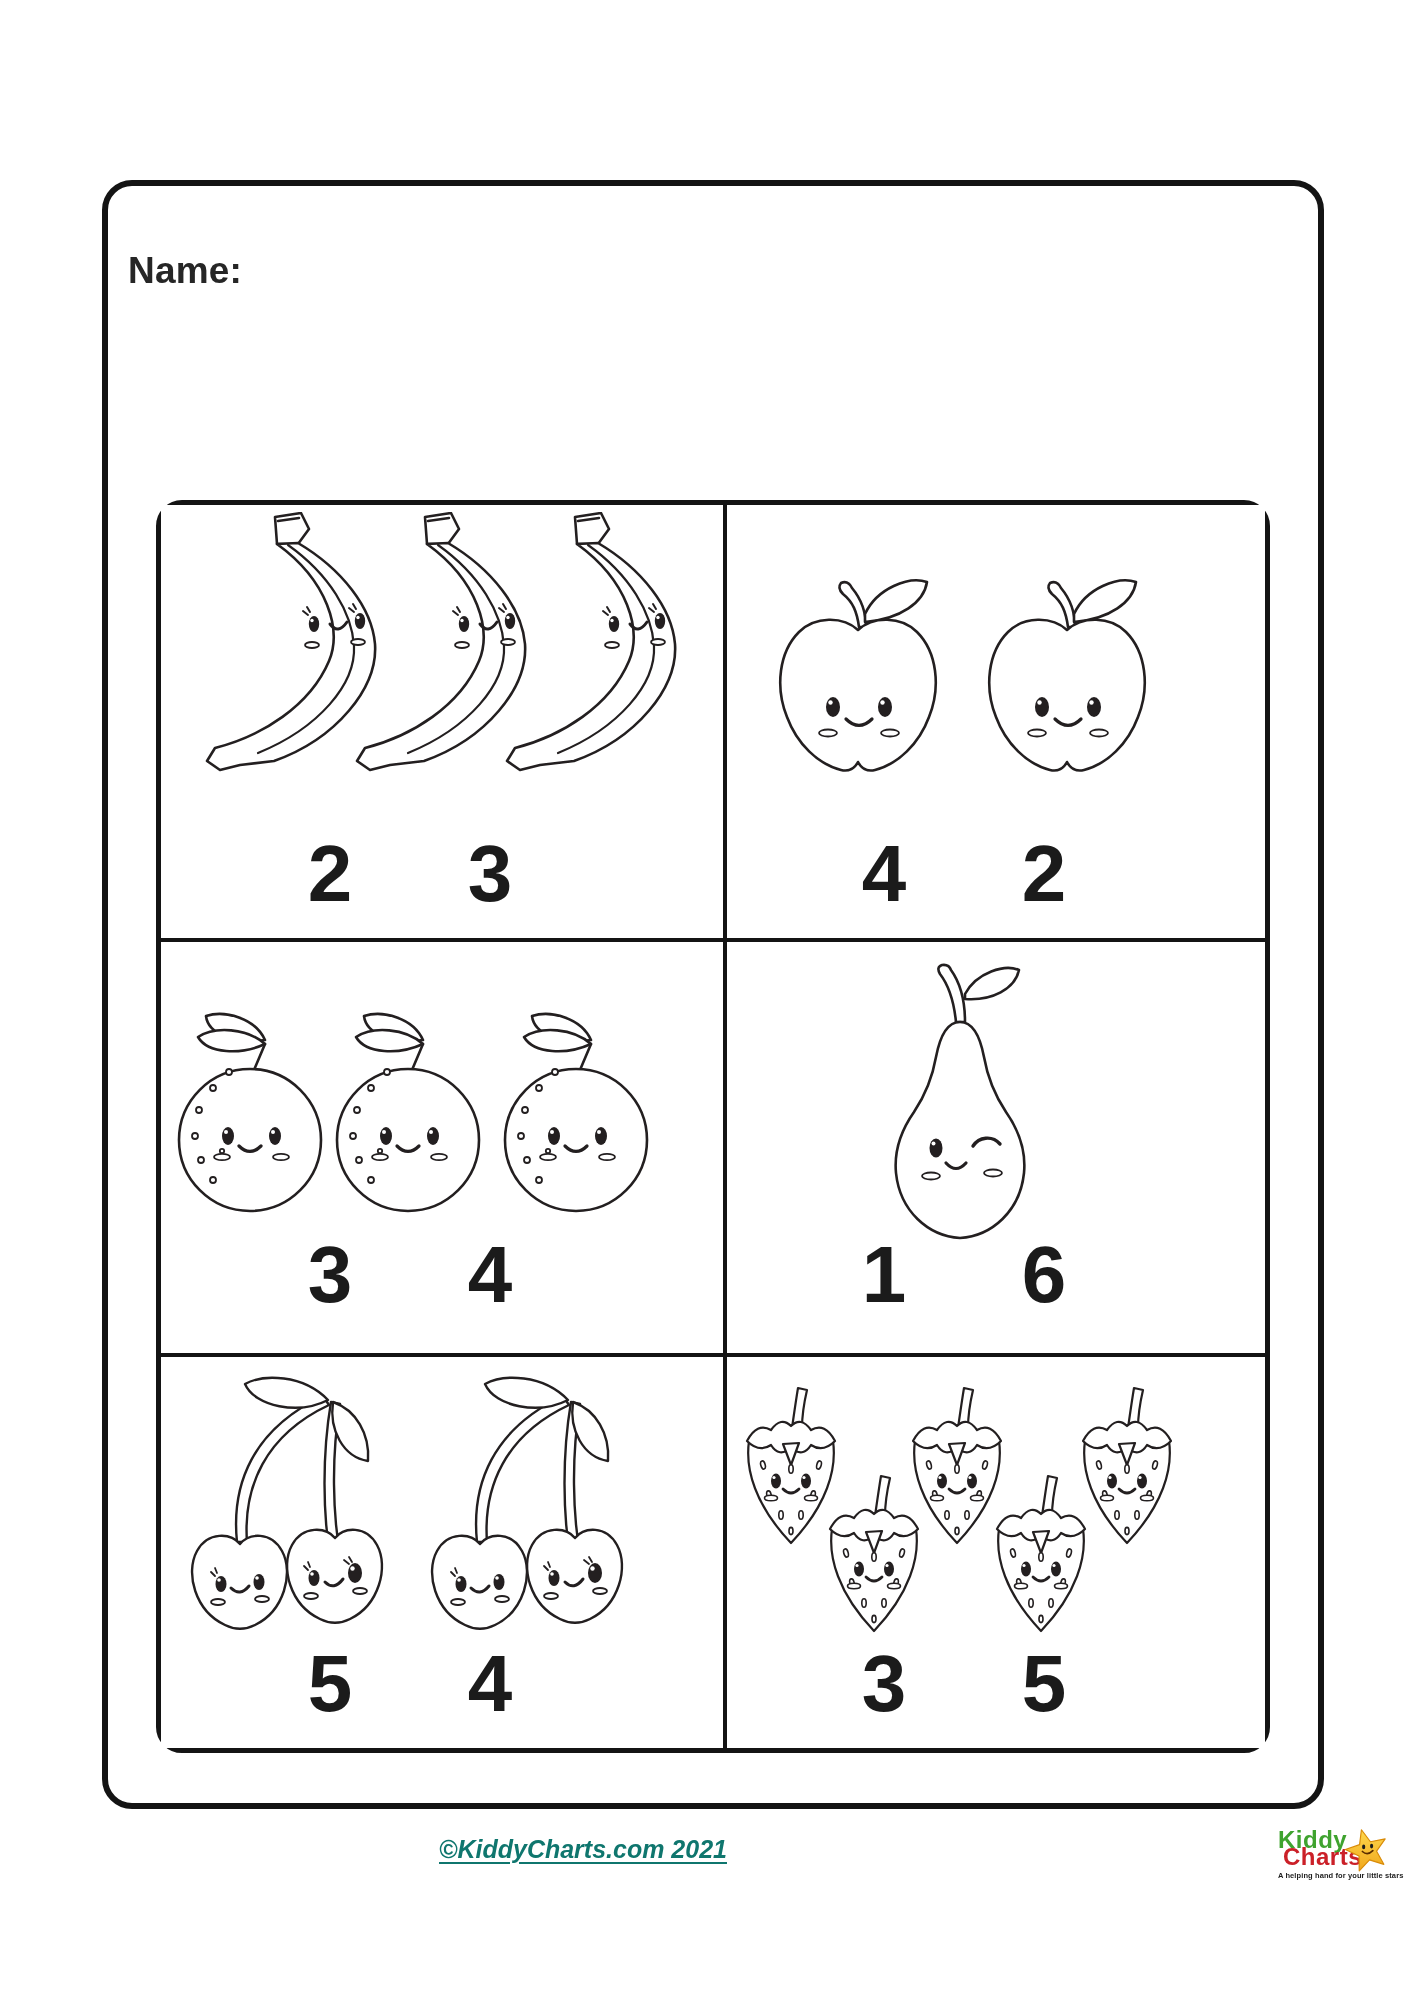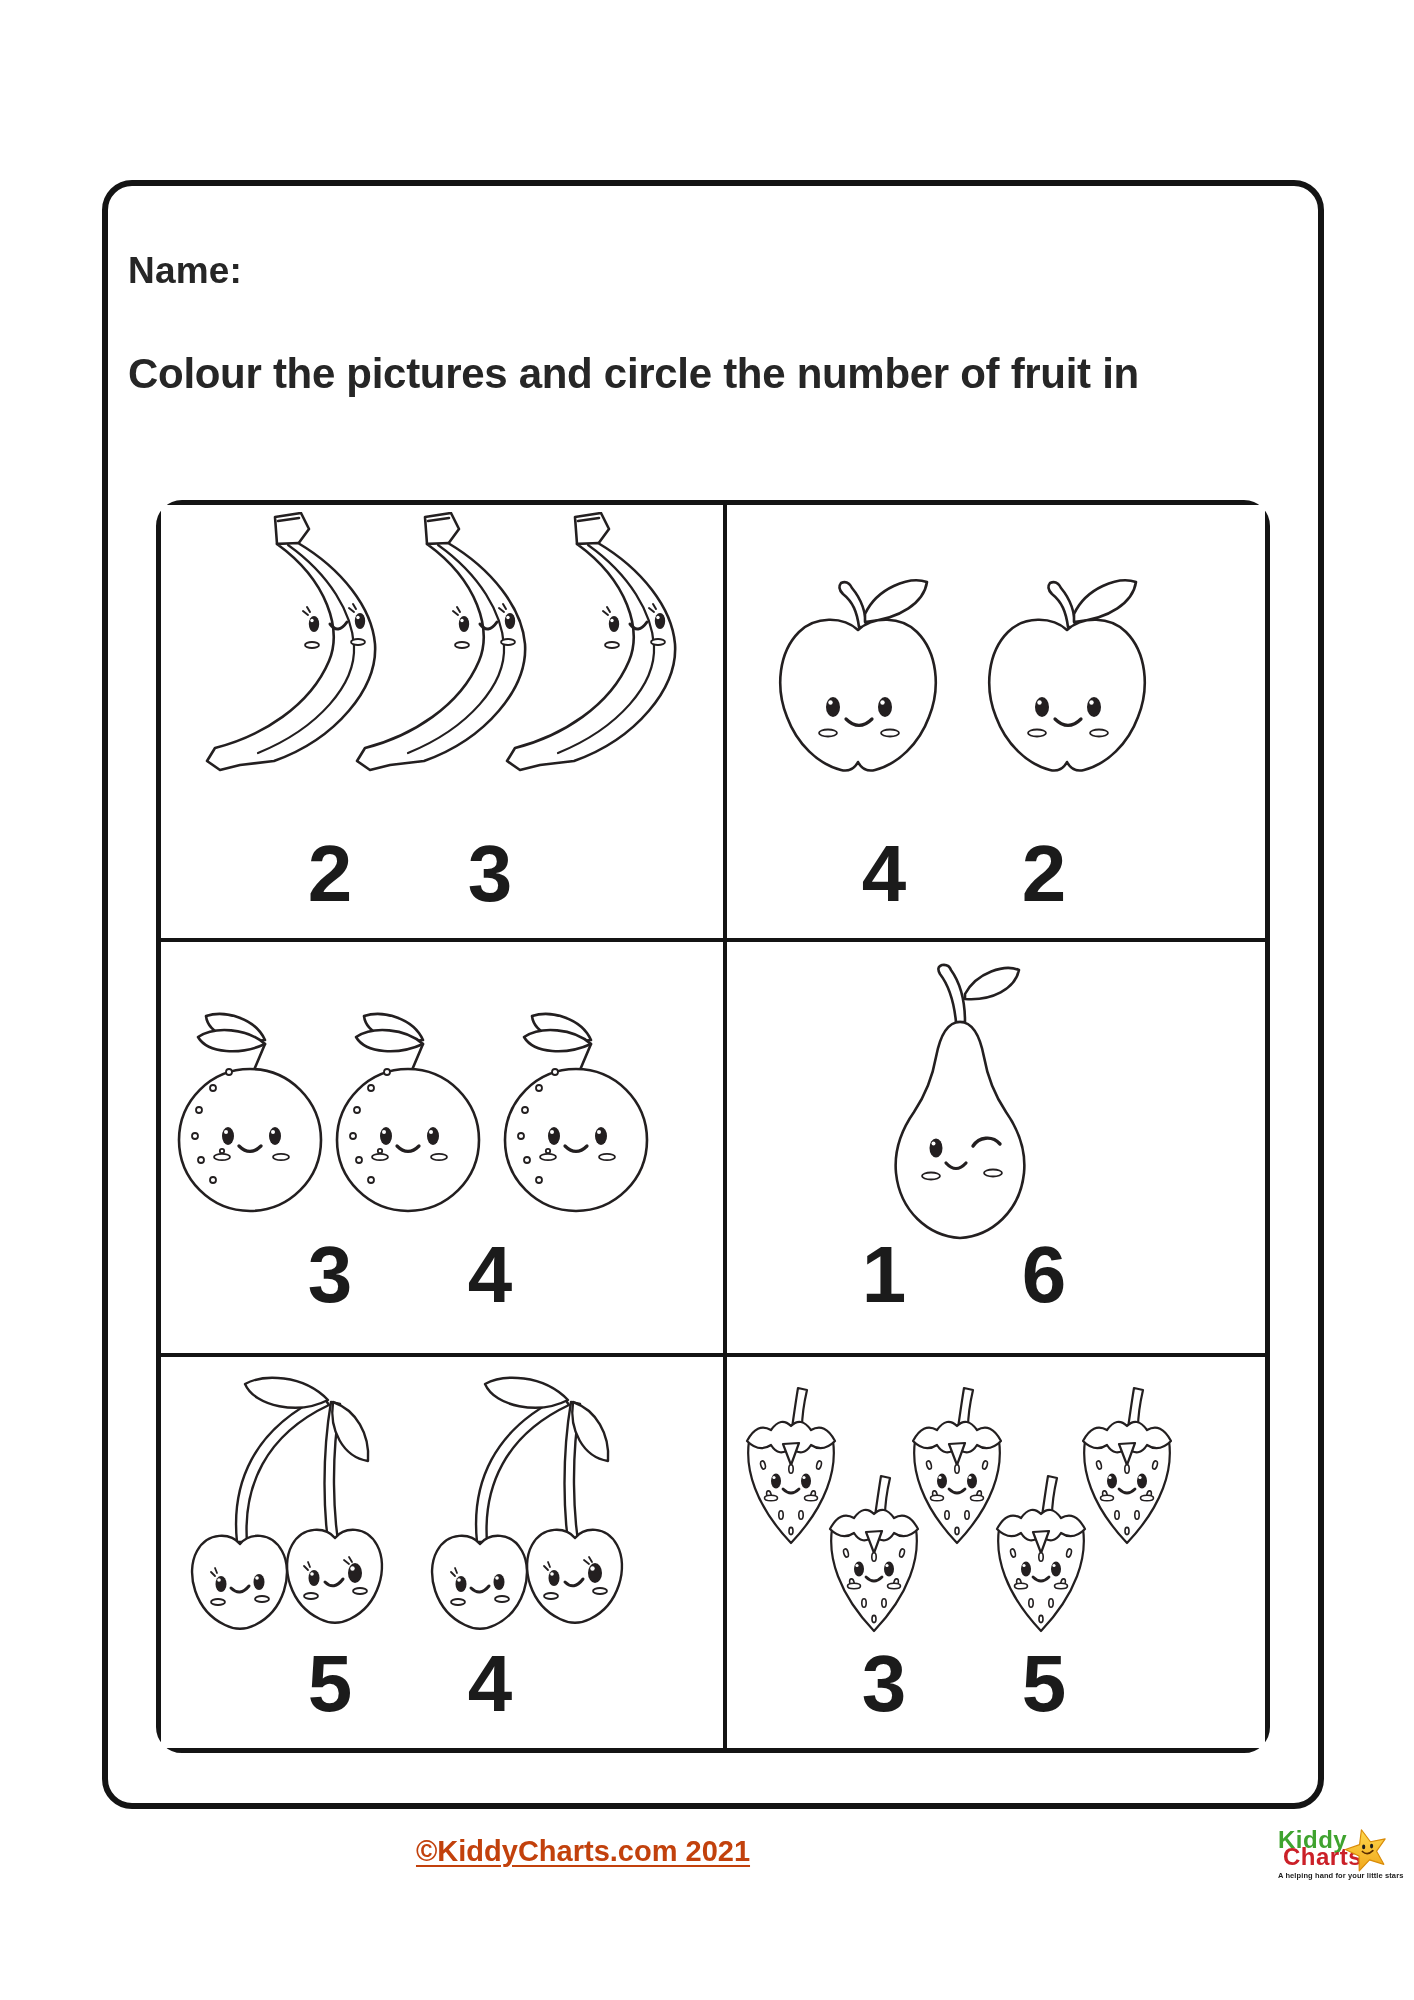--- a/index.html
+++ b/index.html
@@ -21,22 +21,22 @@
   .cell{position:relative;background:#fff;}
   .fruit{position:absolute;}
   .nums{position:absolute;left:0;right:0;display:flex;justify-content:center;
         gap:114px;font-size:80px;font-weight:800;color:#1b1b1b;line-height:1;}
   .nums span{display:inline-block;min-width:46px;text-align:center;}
   .nums.r1{bottom:24px;transform:translateX(-32px);}
   .nums.r2{bottom:38px;transform:translateX(-32px);}
   .nums.r3{bottom:24px;transform:translateX(-32px);}
   
   .footer-link{position:absolute;left:575px;top:1835px;transform:translateX(-50%);
-        font-size:29px;font-weight:700;color:#c2410c;white-space:nowrap;
-        text-decoration:underline;text-decoration-thickness:2px;text-underline-offset:4px;}
+        font-size:25px;font-weight:700;color:#0f766e;white-space:nowrap;
+        text-decoration:underline;text-decoration-thickness:2px;text-underline-offset:4px;font-style:italic;}
   
   .logo{position:absolute;left:1266px;top:1828px;width:150px;height:66px;}
   .logo-word1{position:absolute;left:4px;top:0;font-size:24px;font-weight:700;
         color:#3fa32f;letter-spacing:.5px;line-height:1;}
   .logo-word2{position:absolute;left:9px;top:17px;font-size:24px;font-weight:800;
         color:#cb2028;letter-spacing:.5px;line-height:1;text-align:center;}
   .logo-star{position:absolute;left:68px;top:-4px;width:50px;height:50px;}
   .logo-tagline{position:absolute;left:4px;top:43px;font-size:7.5px;font-weight:700;
         color:#1c1c1c;white-space:nowrap;letter-spacing:.1px;text-align:right;}
   .hidden-defs{position:absolute;width:0;height:0;overflow:hidden;}
@@ -198,21 +198,20 @@
 </defs>
 </svg>
 
 <div class="page">
 
   <div class="page-border"></div>
 
   <div class="name-label">Name:</div>
 
   <div class="instruction">
-    <div>Colour the pictures and circle the number of fruit in</div>
   </div>
 
   <div class="grid">
 
     <div class="cell">
       <svg class="fruit" style="left:317px;top:7px" width="220" height="262">
           <use href="#f-banana"></use>
         </svg>
       <svg class="fruit" style="left:167px;top:7px" width="220" height="262">
           <use href="#f-banana"></use>

